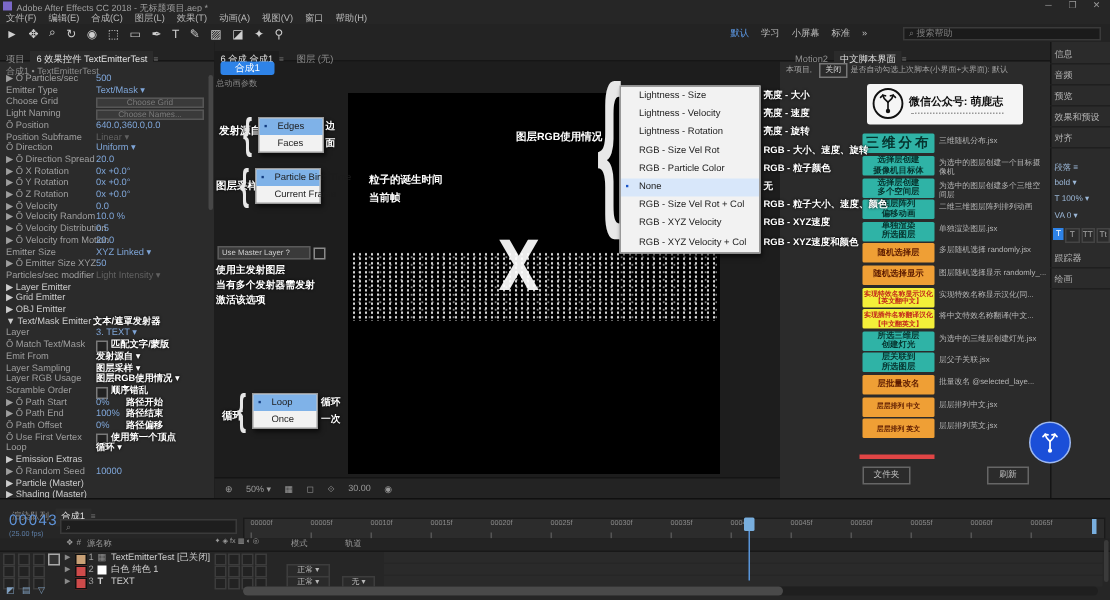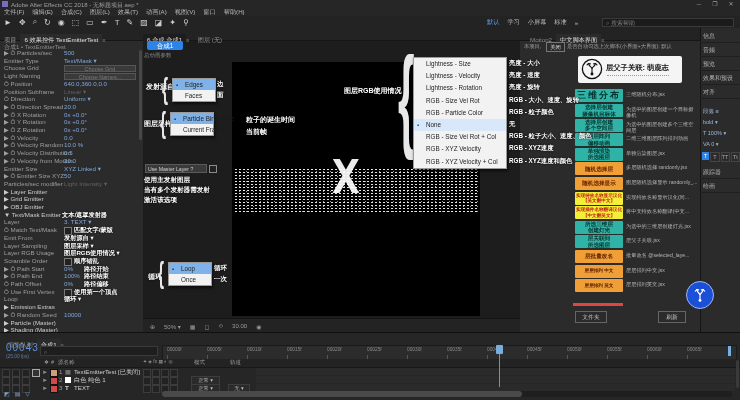--- a/index.html
+++ b/index.html
@@ -347,21 +347,21 @@
         <path d="M12 17 V11"></path>
           <path d="M12 11 C10 9 9 9 8.2 6"></path>
           <path d="M8.2 6 l-1.6 1.6"></path>
           <path d="M8.2 6 l2 .4"></path>
         <path d="M12 11 C14 9 15 9 15.8 6"></path>
           <path d="M15.8 6 l1.6 1.6"></path>
           <path d="M15.8 6 l-2 .4"></path>
       </g>
       <circle cx="12" cy="17.5" r="1.6" fill="#111"></circle>
     </svg>
-    <div class="abs" style="left:28px;top:7px;font-size:7.3px;font-weight:bold;color:#111;white-space:nowrap;">层父子关联: 萌鹿志</div>
+    <div class="abs" style="left:28px;top:7px;font-size:7.3px;font-weight:bold;color:#111;white-space:nowrap;">微信公众号: 萌鹿志</div>
     <div class="abs" style="left:29px;top:19px;width:62px;border-bottom:1px dotted #999;"></div>
   </div>
 
   <div id="scriptButtons">
       <div class="sbtn" style="top: 89px; height: 13px; background: rgb(47, 179, 166); color: rgb(6, 51, 46); font-weight: bold; font-size: 9px; letter-spacing: 2px;">
         <div>三维分布</div>
       </div>
       <div class="sdesc" style="top: 91px;">三维随机分布.jsx</div>
       <div class="sbtn" style="top: 104px; height: 13px; background: rgb(47, 179, 166); color: rgb(6, 51, 46); font-weight: bold; font-size: 5.6px;">
         <div>选择层创建</div>

